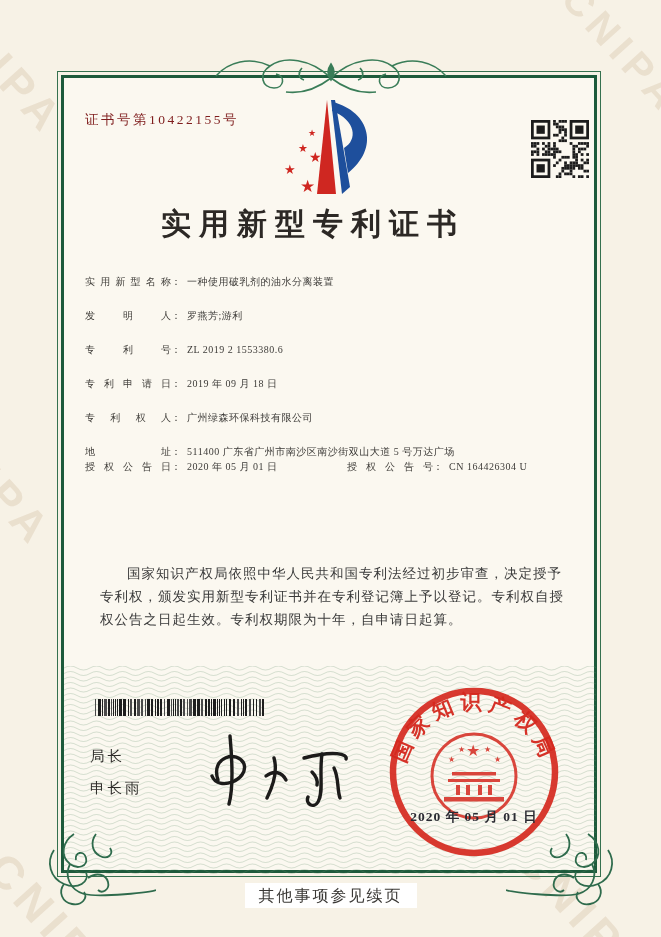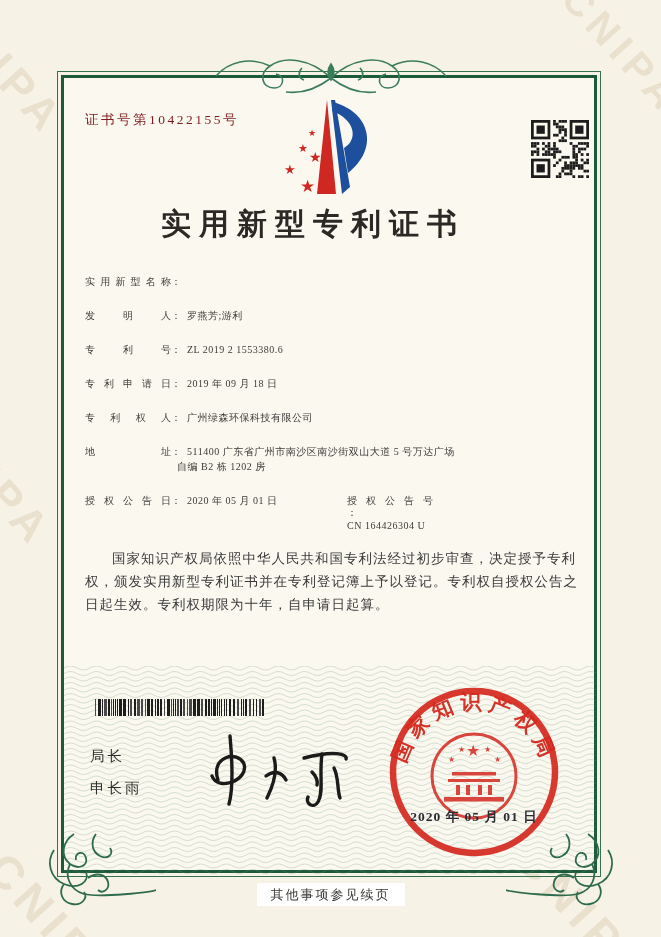--- a/index.html
+++ b/index.html
@@ -43,37 +43,37 @@
   .flabel{
     display:inline-block;width:86px;text-align:justify;text-align-last:justify;
     flex:none;color:#403e3a;
   }
   .fcolon{flex:none;margin-right:6px;}
   .fvalue{letter-spacing:0.5px;}
   .grantrow{display:flex;}
   .grant-left{width:262px;display:flex;flex:none;}
   
   .paras{left:84px;top:546px;width:496px;font-size:13.5px;line-height:1.72;color:#3a3a3a;}
-  .paras p{margin:1px;text-indent:2em;letter-spacing:1px;}
+  .paras p{margin:16px;text-indent:2em;letter-spacing:1px;}
   
   .barcode{left:95px;top:699px;width:172px;height:17px;}
   .sig-title{left:90px;top:747px;font-size:14.5px;letter-spacing:3px;color:#2f2d2a;}
   .sig-name{left:90px;top:779px;font-size:14.5px;letter-spacing:3px;color:#2f2d2a;}
   .sig-script{left:188px;top:730px;width:170px;height:82px;}
   .seal{left:386px;top:684px;width:176px;height:176px;}
   .seal-date{
     left:396px;top:808px;width:156px;text-align:center;
     font-size:13.5px;font-weight:bold;color:#2b2b33;letter-spacing:1px;
   }
   .page-num{
     left:0;top:851px;width:661px;text-align:center;
     font-size:12.5px;color:#3d3b38;letter-spacing:2px;margin-top:38px;
   }
   .cont-note{
-    left:0;top:886px;width:661px;text-align:center;font-size:13px;
+    left:0;top:886px;width:661px;text-align:center;font-size:16px;
   }
   .cont-note span{
     background:#ffffff;padding:4px 14px;letter-spacing:2px;color:#3a3835;
   }
   .waves{left:64px;top:666px;width:532px;height:210px;pointer-events:none;}
   .ornament{pointer-events:none;}
 </style>
 </head>
 <body>
 
@@ -304,20 +304,21 @@
     <text x="18" y="96" font-size="17">★</text>
   </g>
 </svg>
 
 <div class="abs title">实用新型专利证书</div>
 
 <div class="abs fields">
   <div class="frow">
     <span class="flabel">实用新型名称</span>
       <span class="fcolon">：</span>
+    <span class="fvalue">一种使用破乳剂的油水分离装置</span>
   </div>
   <div class="frow">
     <span class="flabel">发明人</span>
       <span class="fcolon">：</span>
     <span class="fvalue">罗燕芳;游利</span>
   </div>
   <div class="frow">
     <span class="flabel">专利号</span>
       <span class="fcolon">：</span>
     <span class="fvalue">ZL 2019 2 1553380.6</span>
@@ -329,31 +330,28 @@
   </div>
   <div class="frow">
     <span class="flabel">专利权人</span>
       <span class="fcolon">：</span>
     <span class="fvalue">广州绿森环保科技有限公司</span>
   </div>
   <div class="frow" style="margin-bottom:2px;">
     <span class="flabel">地址</span>
       <span class="fcolon">：</span>
     <span class="fvalue">511400 广东省广州市南沙区南沙街双山大道 5 号万达广场</span>
-  </div>
-  <div class="frow" style="margin-left:92px;">
-    <span class="fvalue">自编 B2 栋 1202 房</span>
   </div>
   <div class="frow grantrow">
     <span class="grant-left">
       <span class="flabel">授权公告日</span>
         <span class="fcolon">：</span>
       <span class="fvalue">2020 年 05 月 01 日</span>
     </span>
-    <span style="display:flex;flex-direction:column;">
+    <span style="display:flex;">
       <span class="flabel">授权公告号</span>
         <span class="fcolon">：</span>
       <span class="fvalue">CN 164426304 U</span>
     </span>
   </div>
 </div>
 
 <div class="abs paras">
   <p>国家知识产权局依照中华人民共和国专利法经过初步审查，决定授予专利权，颁发实用新型专利证书并在专利登记簿上予以登记。专利权自授权公告之日起生效。专利权期限为十年，自申请日起算。</p>
 </div>

